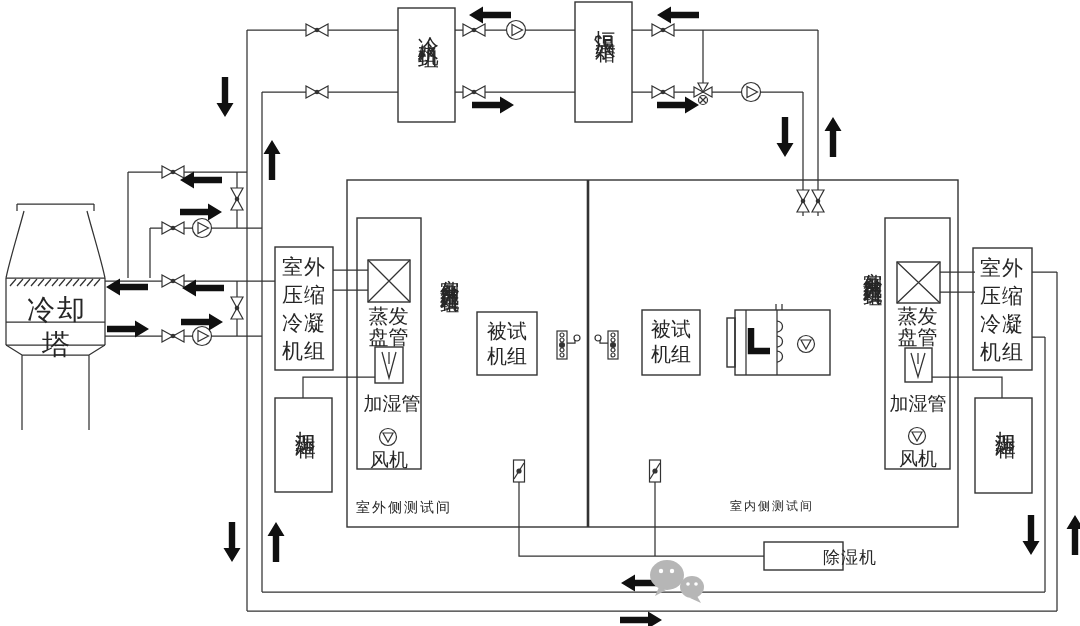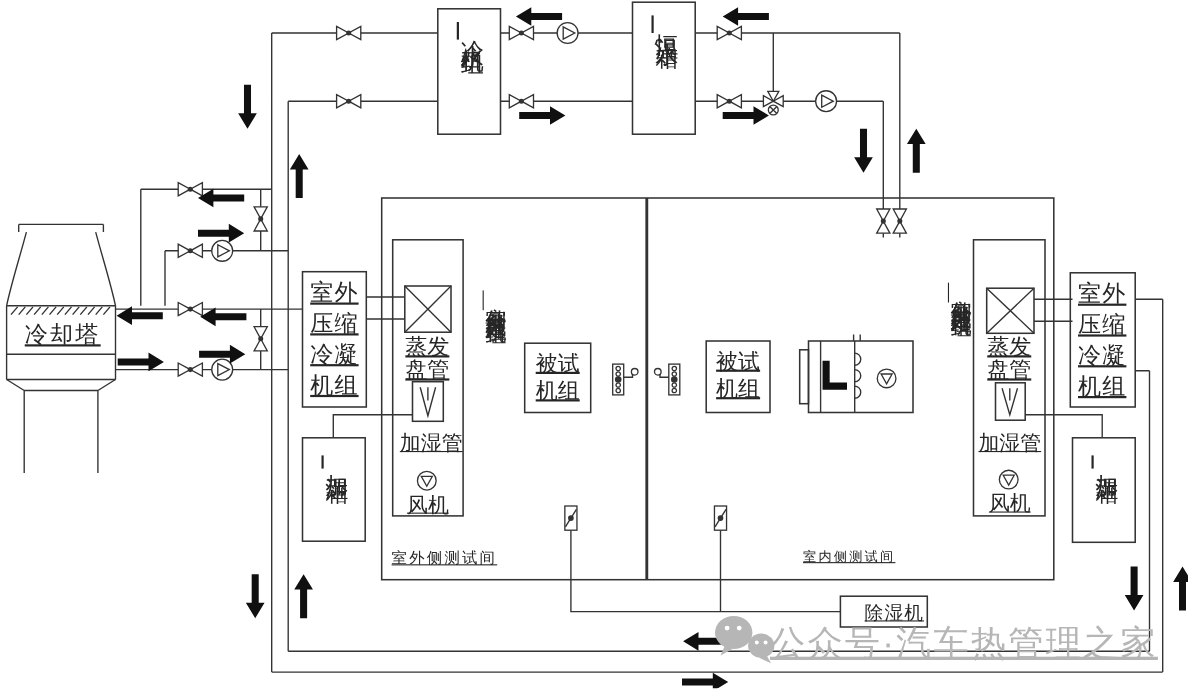--- a/index.html
+++ b/index.html
@@ -9,21 +9,21 @@
   #stage{position:relative;width:1080px;height:626px;background:var(--background);overflow:hidden;
          font-family:"Liberation Sans", sans-serif;}
   #stage svg{position:absolute;left:0;top:0;}
   .ln{stroke:var(--line);stroke-width:1.25;fill:none;}
   .box{stroke:var(--line);stroke-width:1.4;fill:none;}
   .thk{stroke:var(--line);stroke-width:2.6;fill:none;}
   .sym{stroke:var(--line);stroke-width:1.2;fill:#ffffff;}
   .dot{fill:var(--line);}
   .arr{fill:var(--arrow);stroke:none;}
   .wm{fill:var(--watermark);stroke:none;}
-  .lbl{position:absolute;color:var(--label);line-height:1.25;z-index:5;text-decoration:underline;}
+  .lbl{position:absolute;color:var(--label);line-height:1.25;z-index:5;}
   .v{writing-mode:vertical-rl;text-orientation:upright;}
   .c{text-align:center;}
   .w2{word-break:break-all;}
   .watermark{color:var(--watermark);white-space:nowrap;z-index:6;}
 </style>
 </head>
 <body>
 
 <div id="stage">
 
@@ -209,21 +209,21 @@
     <circle fill="#ffffff" cx="672" cy="571" r="2.2"></circle>
     <circle fill="#ffffff" cx="688" cy="584" r="1.8"></circle>
     <circle fill="#ffffff" cx="696" cy="584" r="1.8"></circle>
   </g>
 </svg>
 
 <div class="lbl v" style="left:415px;top:20px;height:102px;font-size:21px;letter-spacing:4px;">冷水机组</div>
 
 <div class="lbl v" style="left:592px;top:14px;height:102px;font-size:21px;letter-spacing:4px;">恒温水箱</div>
 
-<div class="lbl c" style="left:18px;top:292px;width:78px;font-size:21px;letter-spacing:2px;">冷却塔</div>
+<div class="lbl c" style="left:18px;top:292px;width:78px;font-size:28px;letter-spacing:2px;">冷却塔</div>
 
 <div class="lbl c w2" style="left:281px;top:253px;width:46px;font-size:21px;line-height:28px;letter-spacing:1px;">室外压缩冷凝机组</div>
 
 <div class="lbl c w2" style="left:979px;top:254px;width:46px;font-size:21px;line-height:28px;letter-spacing:1px;">室外压缩冷凝机组</div>
 
 <div class="lbl c w2" style="left:366px;top:306px;width:45px;font-size:20px;line-height:21px;">蒸发盘管</div>
 
 <div class="lbl c w2" style="left:895px;top:306px;width:45px;font-size:20px;line-height:21px;">蒸发盘管</div>
 
 <div class="lbl c" style="left:360px;top:392px;width:64px;font-size:19px;">加湿管</div>
@@ -243,17 +243,16 @@
 <div class="lbl v" style="left:861px;top:257px;height:194px;font-size:19px;letter-spacing:2px;">室外侧空气处理机组</div>
 
 <div class="lbl c w2" style="left:484px;top:319px;width:46px;font-size:20px;line-height:25px;">被试机组</div>
 
 <div class="lbl c w2" style="left:648px;top:317px;width:46px;font-size:20px;line-height:25px;">被试机组</div>
 
 <div class="lbl" style="left:356px;top:499px;font-size:14px;letter-spacing:2px;">室外侧测试间</div>
 
 <div class="lbl" style="left:730px;top:499px;font-size:12px;letter-spacing:2px;">室内侧测试间</div>
 
-<div class="lbl c" style="left:765px;top:547px;width:96px;font-size:17px;letter-spacing:1px;">除湿机</div>
-
-<div class="lbl watermark" style="left:700px;top:564px;font-size:32px;letter-spacing:2px;">公众号·汽车热管理之家</div>
+<div class="lbl c" style="left:765px;top:547px;width:96px;font-size:17px;letter-spacing:1px;padding-left:37px;">除湿机</div>
+
 
 </div>
 
 </body></html>

